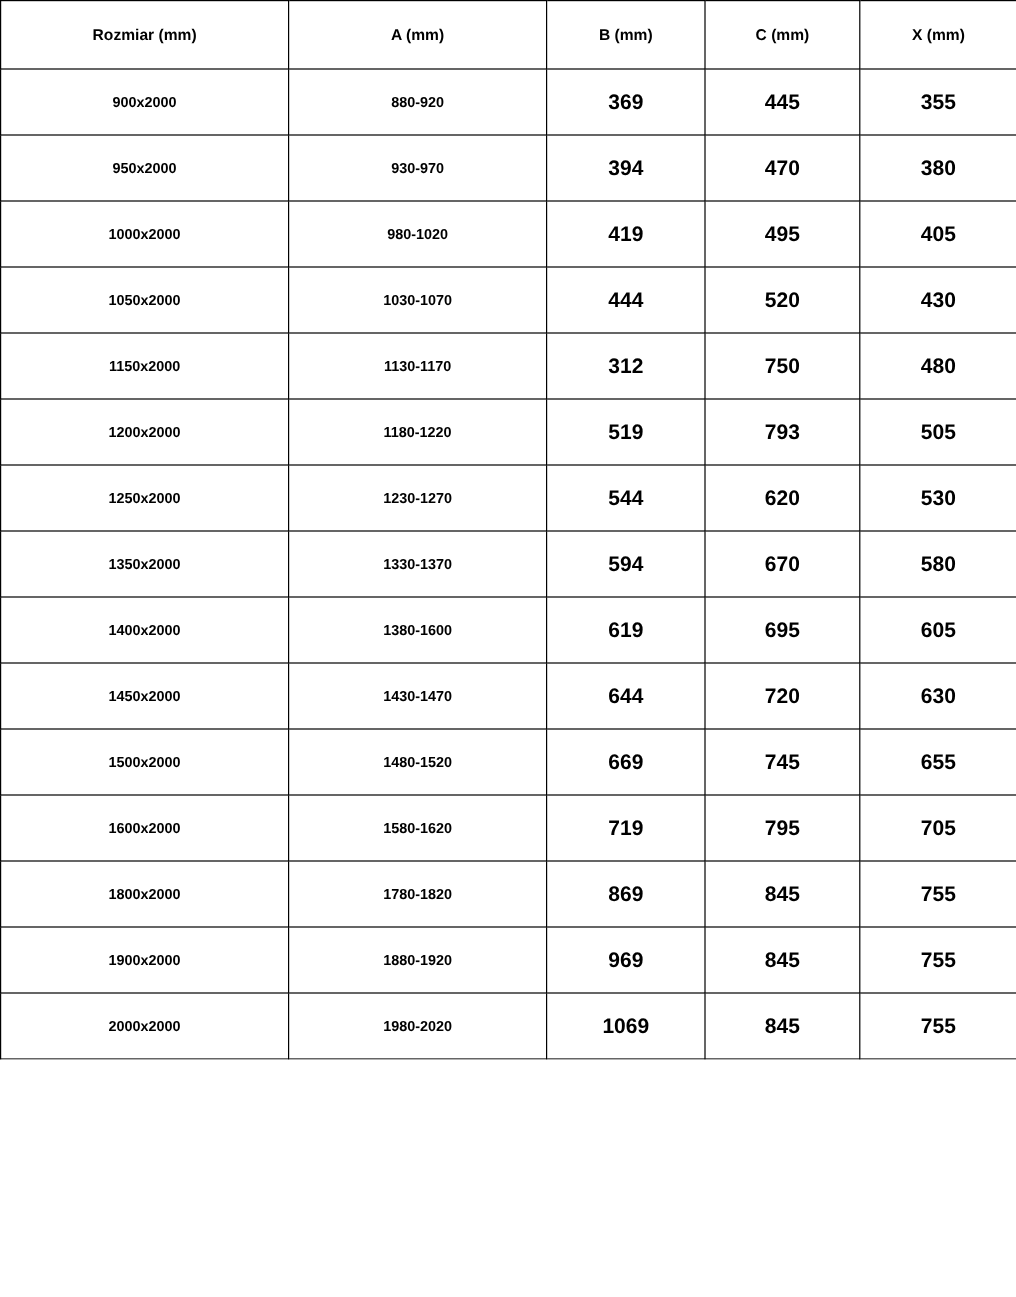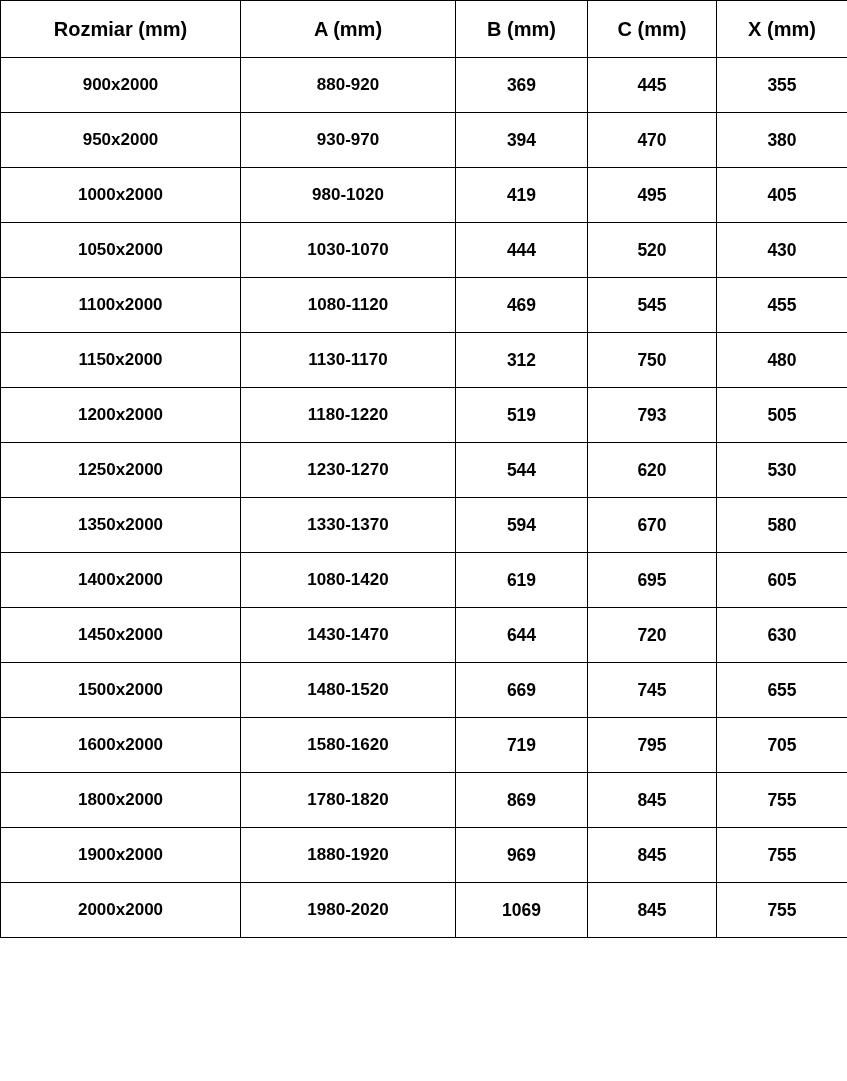--- a/index.html
+++ b/index.html
@@ -37,25 +37,25 @@
     font-size: 17px;
     padding: 0;
     height: 54px;
     line-height: 54px;
     white-space: nowrap;
     overflow: hidden;
   }
   table.spec-table thead th {
     height: 56px;
     line-height: 56px;
-    font-size: 20px;
+    font-size: 13px;
   }
   table.spec-table td.col-size,
   table.spec-table td.col-a {
-    font-size: 17px;
+    font-size: 12px;
   }
   table.spec-table td.col-b,
   table.spec-table td.col-c,
   table.spec-table td.col-x {
     font-size: 17.5px;
   }
 </style>
 </head>
 <body>
 
@@ -100,27 +100,20 @@
         <td class="col-x">405</td>
       </tr>
       <tr>
         <td class="col-size">1050x2000</td>
         <td class="col-a">1030-1070</td>
         <td class="col-b">444</td>
         <td class="col-c">520</td>
         <td class="col-x">430</td>
       </tr>
       <tr>
-        <td class="col-size">1100x2000</td>
-        <td class="col-a">1080-1120</td>
-        <td class="col-b">469</td>
-        <td class="col-c">545</td>
-        <td class="col-x">455</td>
-      </tr>
-      <tr>
         <td class="col-size">1150x2000</td>
         <td class="col-a">1130-1170</td>
         <td class="col-b">312</td>
         <td class="col-c">750</td>
         <td class="col-x">480</td>
       </tr>
       <tr>
         <td class="col-size">1200x2000</td>
         <td class="col-a">1180-1220</td>
         <td class="col-b">519</td>
@@ -136,21 +129,21 @@
       </tr>
       <tr>
         <td class="col-size">1350x2000</td>
         <td class="col-a">1330-1370</td>
         <td class="col-b">594</td>
         <td class="col-c">670</td>
         <td class="col-x">580</td>
       </tr>
       <tr>
         <td class="col-size">1400x2000</td>
-        <td class="col-a">1080-1420</td>
+        <td class="col-a">1380-1600</td>
         <td class="col-b">619</td>
         <td class="col-c">695</td>
         <td class="col-x">605</td>
       </tr>
       <tr>
         <td class="col-size">1450x2000</td>
         <td class="col-a">1430-1470</td>
         <td class="col-b">644</td>
         <td class="col-c">720</td>
         <td class="col-x">630</td>

